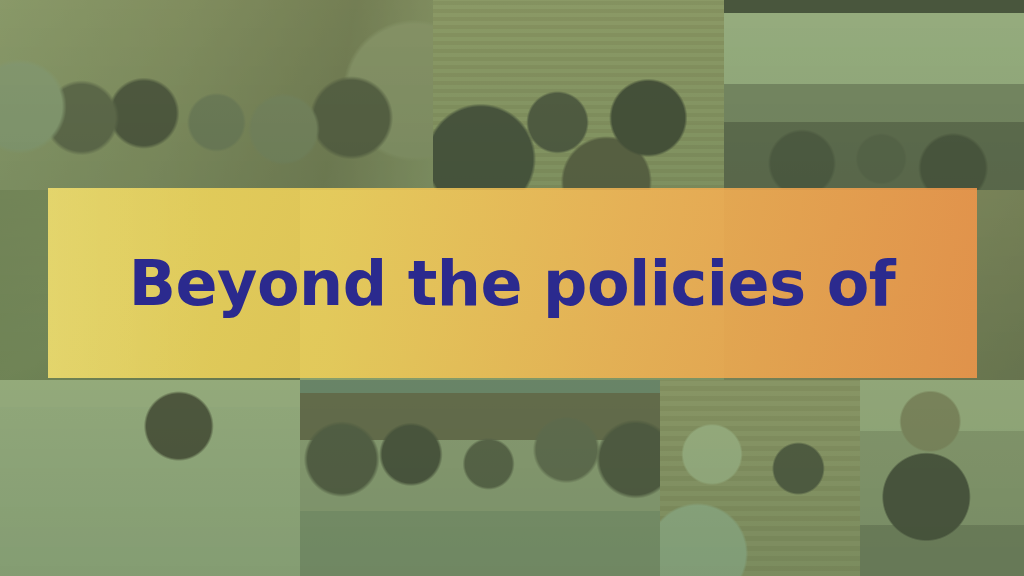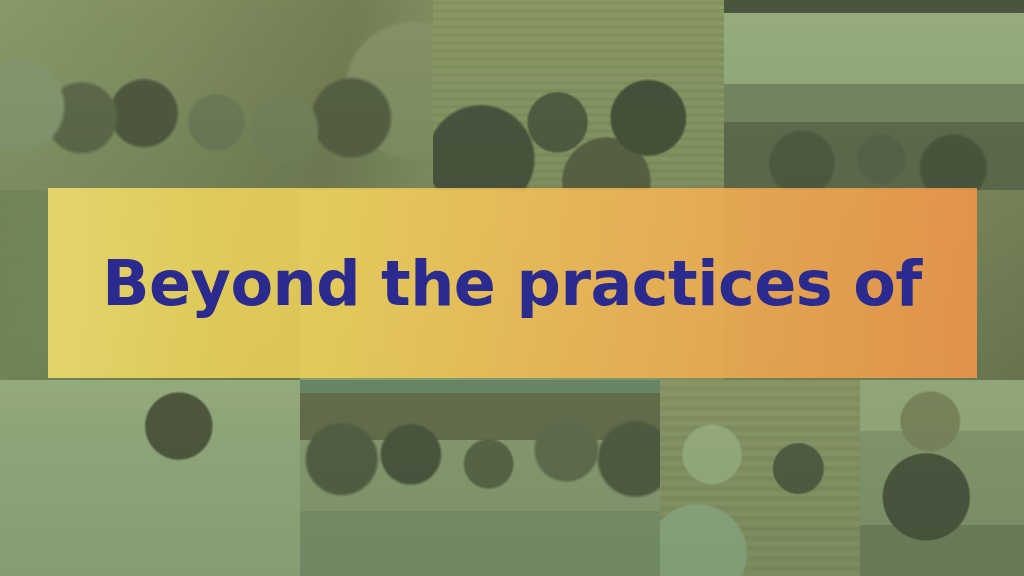--- a/index.html
+++ b/index.html
@@ -193,16 +193,16 @@
            radial-gradient(circle at 42% 58%, #3e3a38 0 24%, transparent 25%),
            linear-gradient(180deg,#cfc6b4 0 30%, #b3a893 30% 70%, #8d8476 70% 100%);"></div>
       <div class="tint"></div>
         <div class="tint2"></div>
     </div>
   </div>
 
   <div class="band"></div>
 
   <div class="title-wrap">
-    <div class="title-line l1">Beyond the practices of</div>
+    <div class="title-line l1">Beyond the policies of</div>
   </div>
 
 </div>
 
 </body></html>

